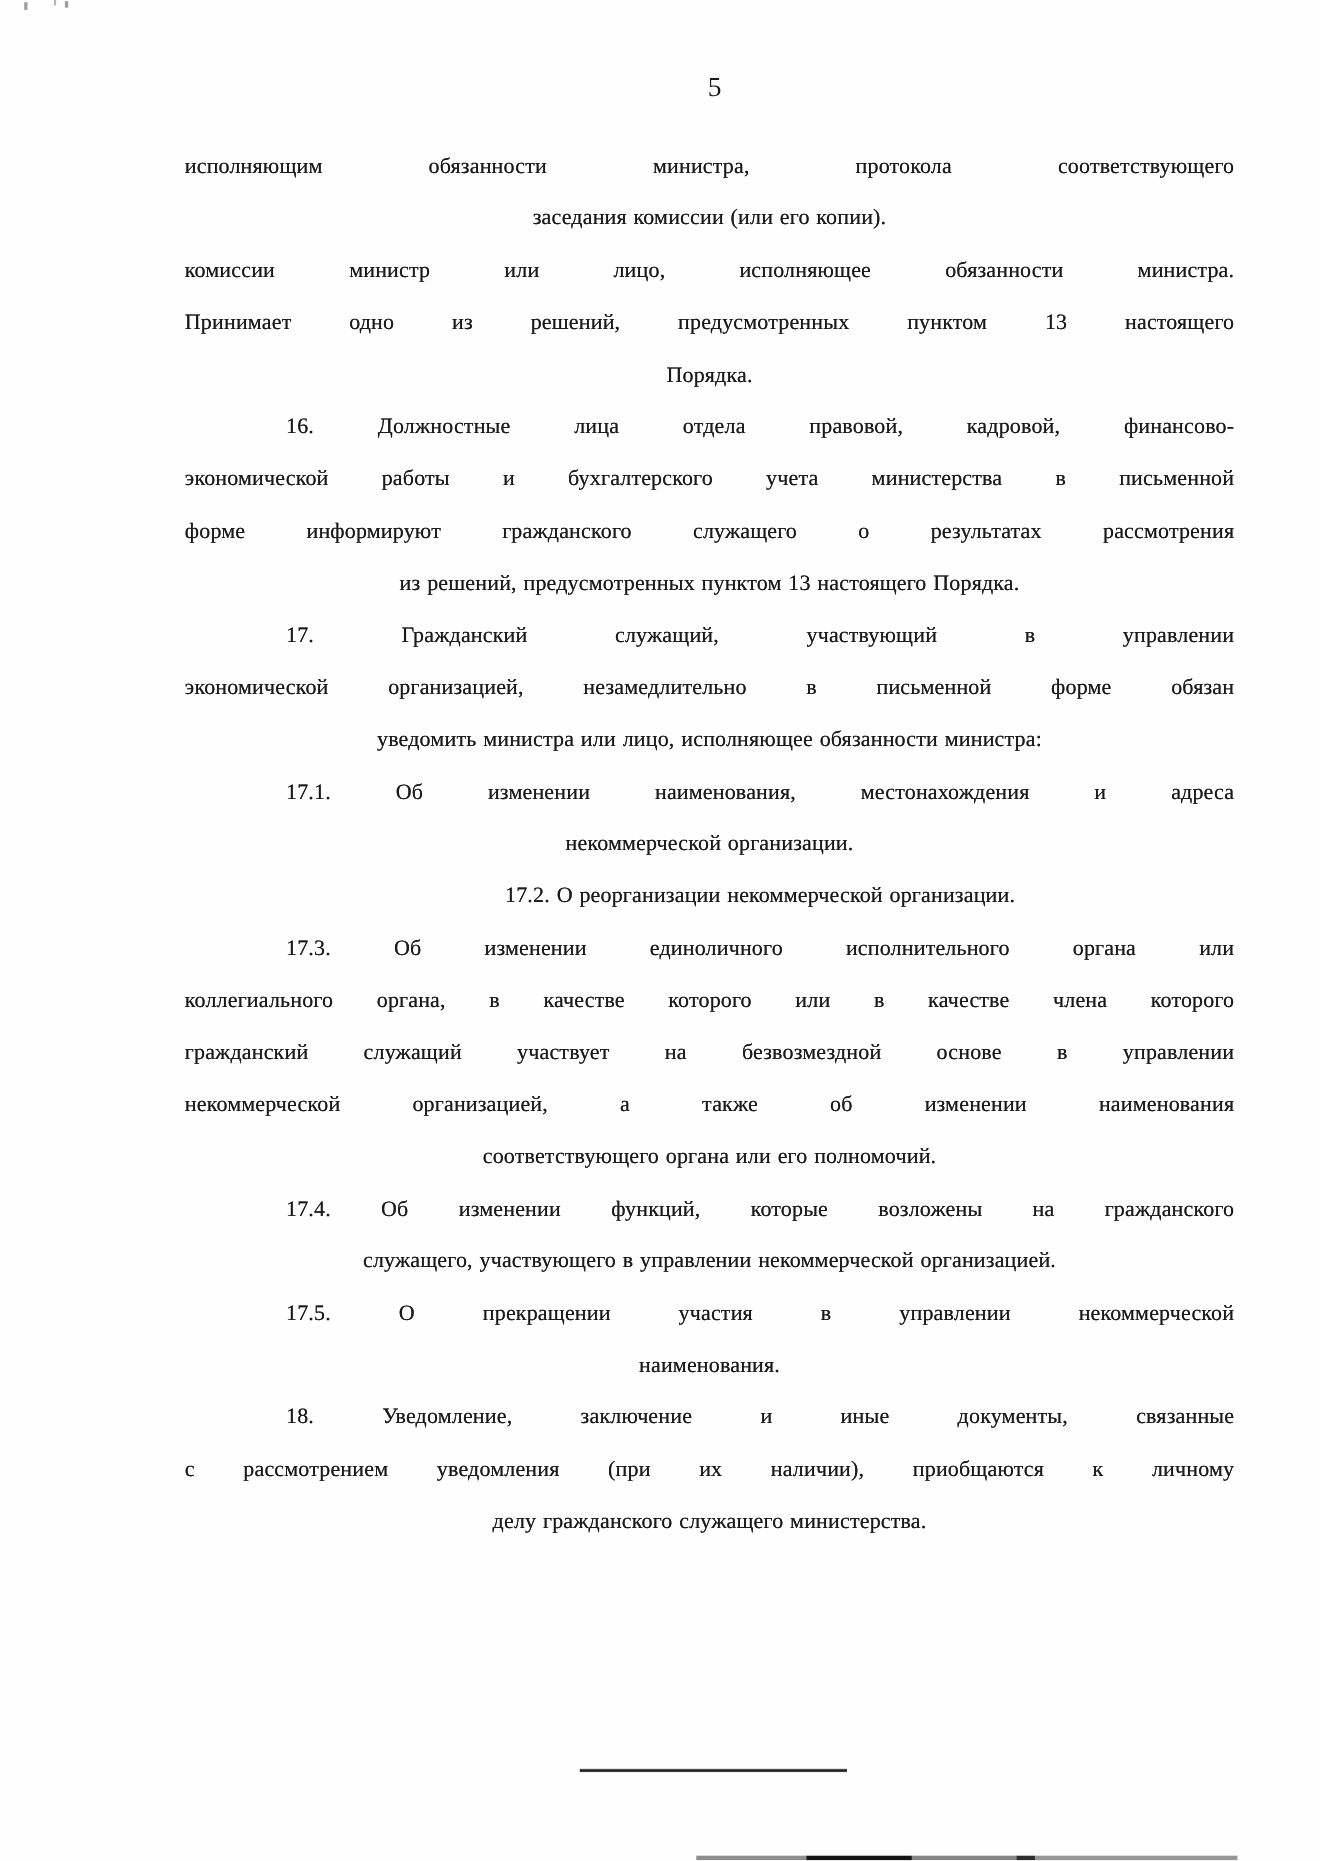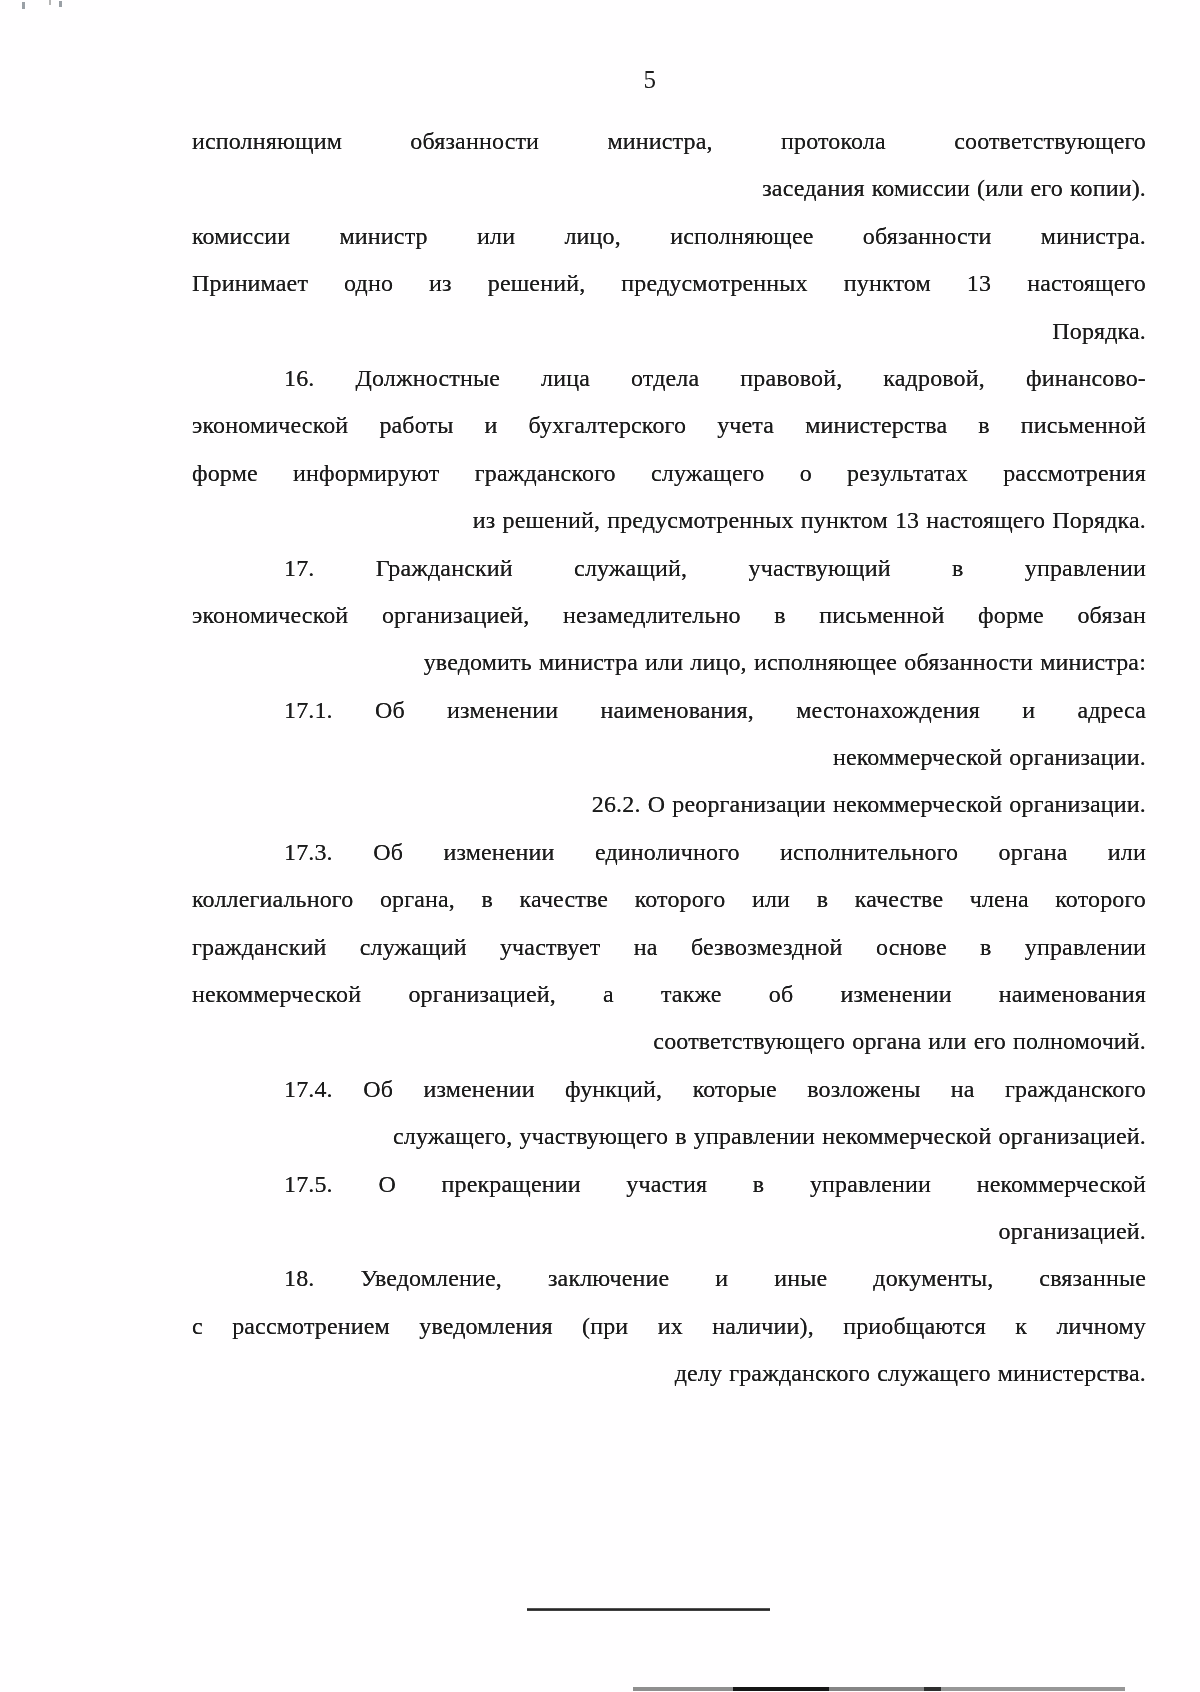--- a/index.html
+++ b/index.html
@@ -21,34 +21,33 @@
     position: absolute;
     top: 66px;
     left: 0;
     width: 1300px; 
     text-align: center;
     font-size: 25px;
     letter-spacing: 0.5px;
   }
   .text-block {
     position: absolute;
-    top: 118px;
+    top: 128px;
     left: 168px;
     width: 954px;
-    font-size: 24px;
+    font-size: 20px;
     letter-spacing: 0.15px;
     word-spacing: 1px;
     text-shadow: 0 0 0.45px rgba(20,20,20,0.85);
-    margin-left: 24px;
   }
   .line {
     height: 47.4px;
     line-height: 47.4px;
     white-space: normal;
-    text-align: right;
+    text-align: center;
   }
   .line.j {
     text-align: justify;
     text-align-last: justify;
   }
   .line.ind {
     text-indent: 92px;
   }
   .signature-divider {
     position: absolute;
@@ -90,30 +89,30 @@
       <div class="line">Порядка.</div>
       <div class="line j ind">16. Должностные лица отдела правовой, кадровой, финансово-</div>
       <div class="line j">экономической работы и бухгалтерского учета министерства в письменной</div>
       <div class="line j">форме информируют гражданского служащего о результатах рассмотрения</div>
       <div class="line">из решений, предусмотренных пунктом 13 настоящего Порядка.</div>
       <div class="line j ind">17. Гражданский служащий, участвующий в управлении</div>
       <div class="line j">экономической организацией, незамедлительно в письменной форме обязан</div>
       <div class="line">уведомить министра или лицо, исполняющее обязанности министра:</div>
       <div class="line j ind">17.1. Об изменении наименования, местонахождения и адреса</div>
       <div class="line">некоммерческой организации.</div>
-      <div class="line ind">26.2. О реорганизации некоммерческой организации.</div>
+      <div class="line ind">17.2. О реорганизации некоммерческой организации.</div>
       <div class="line j ind">17.3. Об изменении единоличного исполнительного органа или</div>
       <div class="line j">коллегиального органа, в качестве которого или в качестве члена которого</div>
       <div class="line j">гражданский служащий участвует на безвозмездной основе в управлении</div>
       <div class="line j">некоммерческой организацией, а также об изменении наименования</div>
       <div class="line">соответствующего органа или его полномочий.</div>
       <div class="line j ind">17.4. Об изменении функций, которые возложены на гражданского</div>
       <div class="line">служащего, участвующего в управлении некоммерческой организацией.</div>
       <div class="line j ind">17.5. О прекращении участия в управлении некоммерческой</div>
-      <div class="line">организацией.</div>
+      <div class="line">наименования.</div>
       <div class="line j ind">18. Уведомление, заключение и иные документы, связанные</div>
       <div class="line j">с рассмотрением уведомления (при их наличии), приобщаются к личному</div>
       <div class="line">делу гражданского служащего министерства.</div>
     </div>
 
   <div class="signature-divider"></div>
 
   <div class="bottom-bar">
     <div class="seg b1"></div>
     <div class="seg b2"></div>

